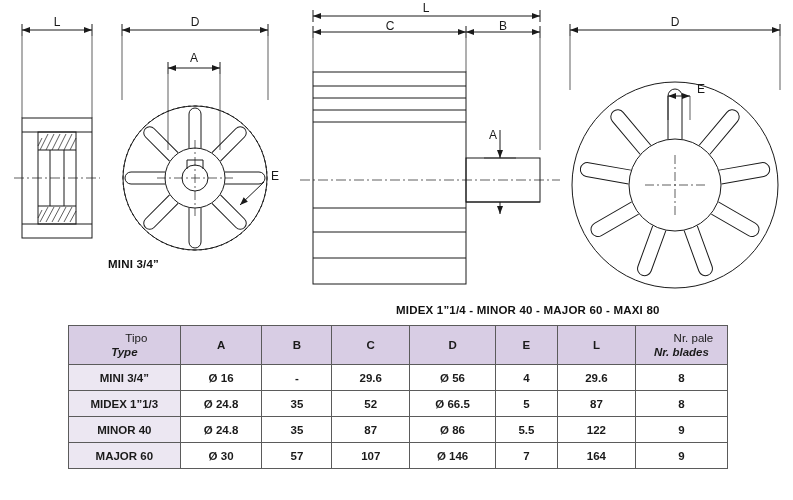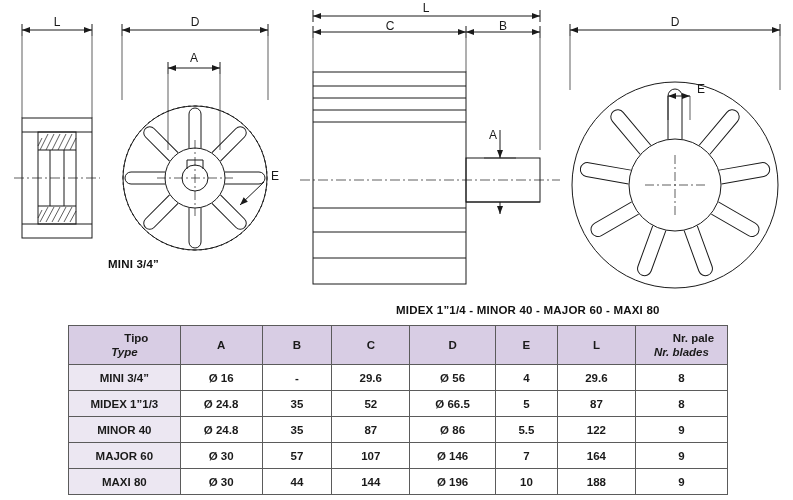--- a/index.html
+++ b/index.html
@@ -43,21 +43,21 @@
     height:25px;
     font-weight:bold;
   }
   thead th{
     background:#d8cde4;
     height:38px;
     font-size:11.5px;
     line-height:1.25;
   }
   thead th .it{font-style:italic;font-weight:bold;display:block;text-align:center;}
-  thead th .rm{font-weight:bold;display:block;margin-left:24px;}
+  thead th .rm{font-weight:normal;display:block;margin-left:24px;}
   tbody td:first-child{
     background:#ece7f2;
     text-align:center;
   }
   .col-type{width:112px;}
   .col-a{width:82px;}
   .col-b{width:70px;}
   .col-c{width:78px;}
   .col-d{width:86px;}
   .col-e{width:62px;}
@@ -346,27 +346,17 @@
         <tr>
           <td>MAJOR 60</td>
           <td>Ø 30</td>
           <td>57</td>
           <td>107</td>
           <td>Ø 146</td>
           <td>7</td>
           <td>164</td>
           <td>9</td>
         </tr>
-        <tr>
-          <td>MAXI 80</td>
-          <td>Ø 30</td>
-          <td>44</td>
-          <td>144</td>
-          <td>Ø 196</td>
-          <td>10</td>
-          <td>188</td>
-          <td>9</td>
-        </tr>
       </tbody>
     </table>
   </div>
 
 </div>
 
 </body></html>

